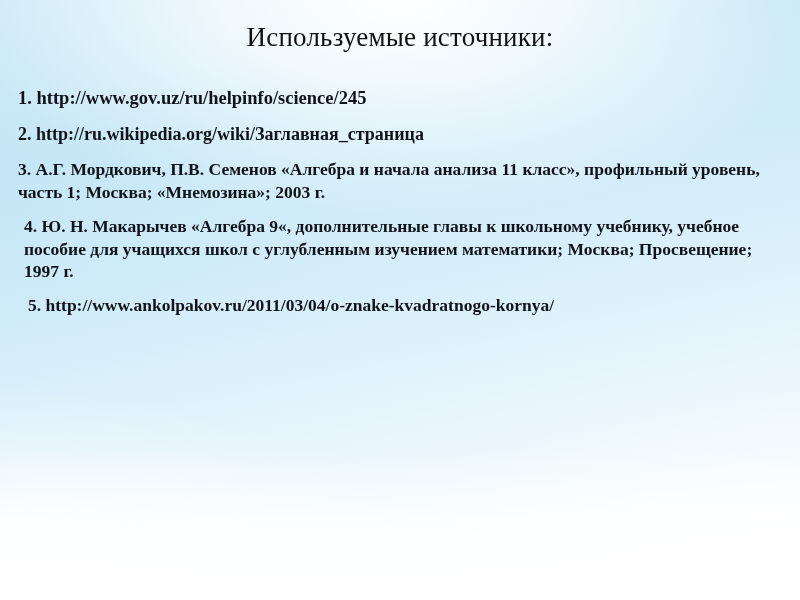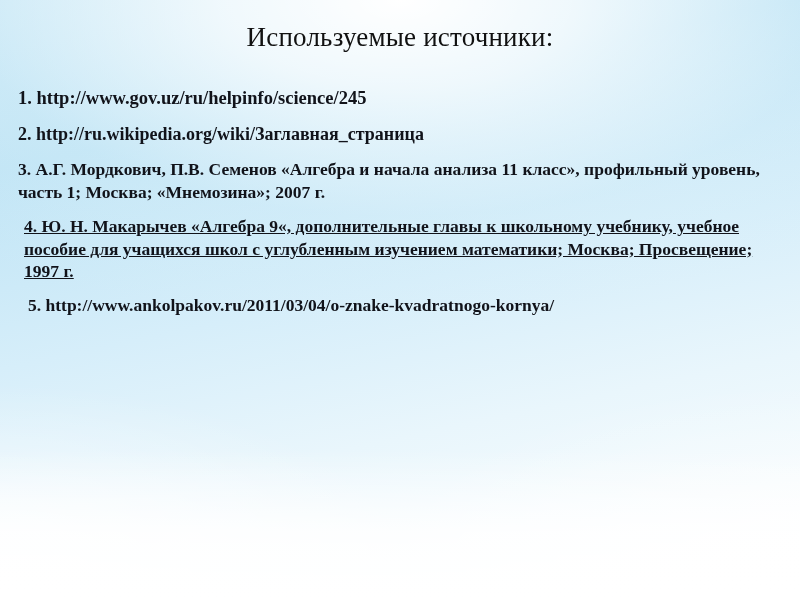--- a/index.html
+++ b/index.html
@@ -51,31 +51,31 @@
   }
   .source-item {
     color: #11131a;
     font-weight: bold;
     line-height: 1.30;
     margin-bottom: 9px;
   }
   .src-1 { font-size: 18.5px; margin-left: 0px; margin-bottom: 13px; }
   .src-2 { font-size: 18px; margin-left: 0px; margin-bottom: 12px; }
   .src-3 { font-size: 17.5px; margin-left: 0px; margin-bottom: 11px; }
-  .src-4 { font-size: 17.5px; margin-left: 6px; margin-bottom: 11px; text-decoration: underline; }
+  .src-4 { font-size: 17.5px; margin-left: 6px; margin-bottom: 11px; }
   .src-5 { font-size: 17.5px; margin-left: 10px; }
 </style>
 </head>
 <body>
 
 <div class="slide">
 
   <div class="title">Используемые источники:</div>
 
   <div class="sources">
     <div class="source-item src-1">1. http://www.gov.uz/ru/helpinfo/science/245</div>
     <div class="source-item src-2">2. http://ru.wikipedia.org/wiki/Заглавная_страница</div>
-    <div class="source-item src-3">3. А.Г. Мордкович, П.В. Семенов  «Алгебра и начала анализа 11 класс», профильный уровень, часть 1; Москва; «Мнемозина»; 2007 г.</div>
+    <div class="source-item src-3">3. А.Г. Мордкович, П.В. Семенов  «Алгебра и начала анализа 11 класс», профильный уровень, часть 1; Москва; «Мнемозина»; 2003 г.</div>
     <div class="source-item src-4">4. Ю. Н. Макарычев «Алгебра 9«, дополнительные главы к школьному учебнику, учебное пособие для учащихся школ с углубленным изучением математики; Москва; Просвещение; 1997 г.</div>
     <div class="source-item src-5">5. http://www.ankolpakov.ru/2011/03/04/o-znake-kvadratnogo-kornya/</div>
   </div>
 
 </div>
 
 </body></html>

